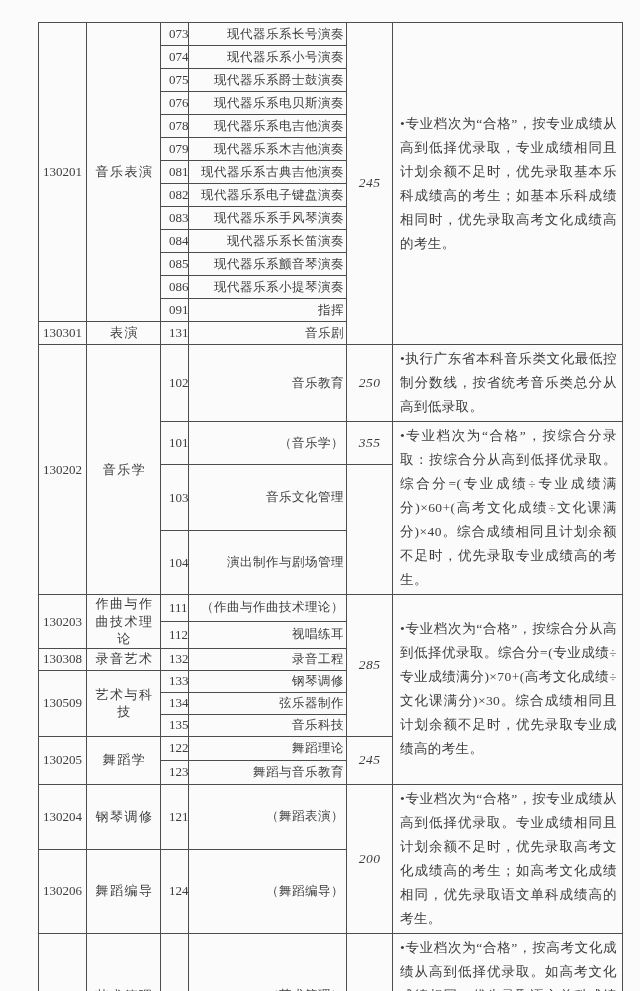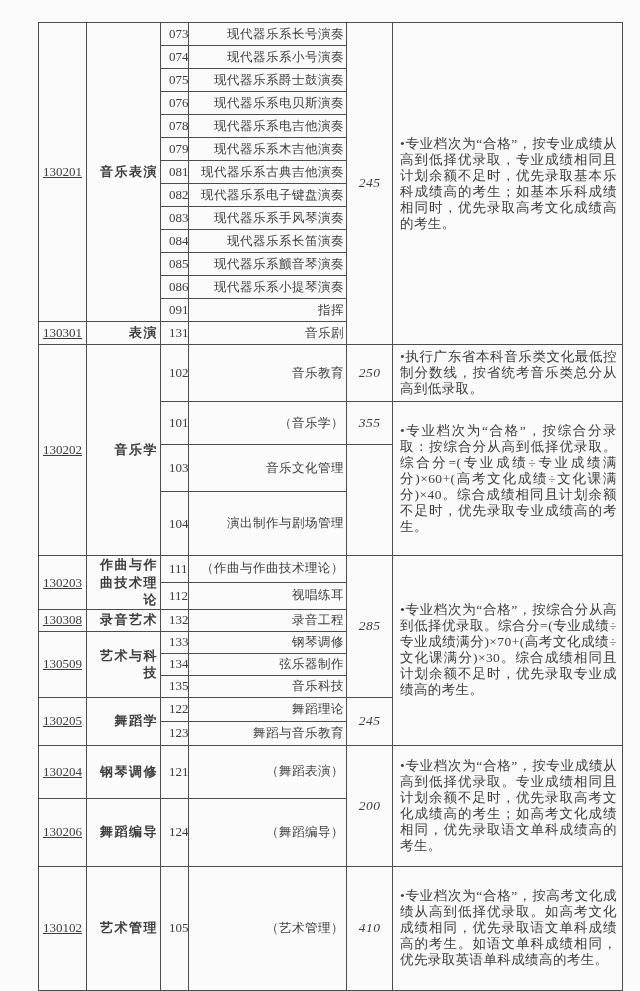--- a/index.html
+++ b/index.html
@@ -17,28 +17,28 @@
     table-layout:fixed;
   }
   td{
     border:1px solid #4d4d4d;
     vertical-align:middle;
     font-size:13px;
     overflow:hidden;
     padding:0 2px;
     line-height:1.35;
   }
-  td.code{text-align:center;padding:0 1px;font-size:13px;text-decoration:underline;}
-  td.name{text-align:right;padding:0 2px 0 4px;letter-spacing:1.5px;font-size:13px;font-weight:bold;}
+  td.code{text-align:center;padding:0 1px;font-size:13px;}
+  td.name{text-align:center;padding:0 2px 0 4px;letter-spacing:1.5px;font-size:13px;}
   td.pid{text-align:center;padding:0 8px;font-size:13px;}
   td.pname{text-align:right;padding:0 2px 0 5px;letter-spacing:0.5px;font-size:12.5px;white-space:nowrap;}
   td.score{text-align:center;font-size:13.5px;letter-spacing:0.5px;font-style:italic;}
   td.note{
     font-size:13.5px;
-    line-height:16px;
+    line-height:24px;
     letter-spacing:0.4px;
     padding:2px 5px 2px 7px;
     text-align:justify;
     vertical-align:middle;
   }
   tr.h23{height:23px;}
   tr.h57{height:57px;}
   tr.h43{height:43px;}
   tr.h47{height:47px;}
   tr.h64{height:64px;}

